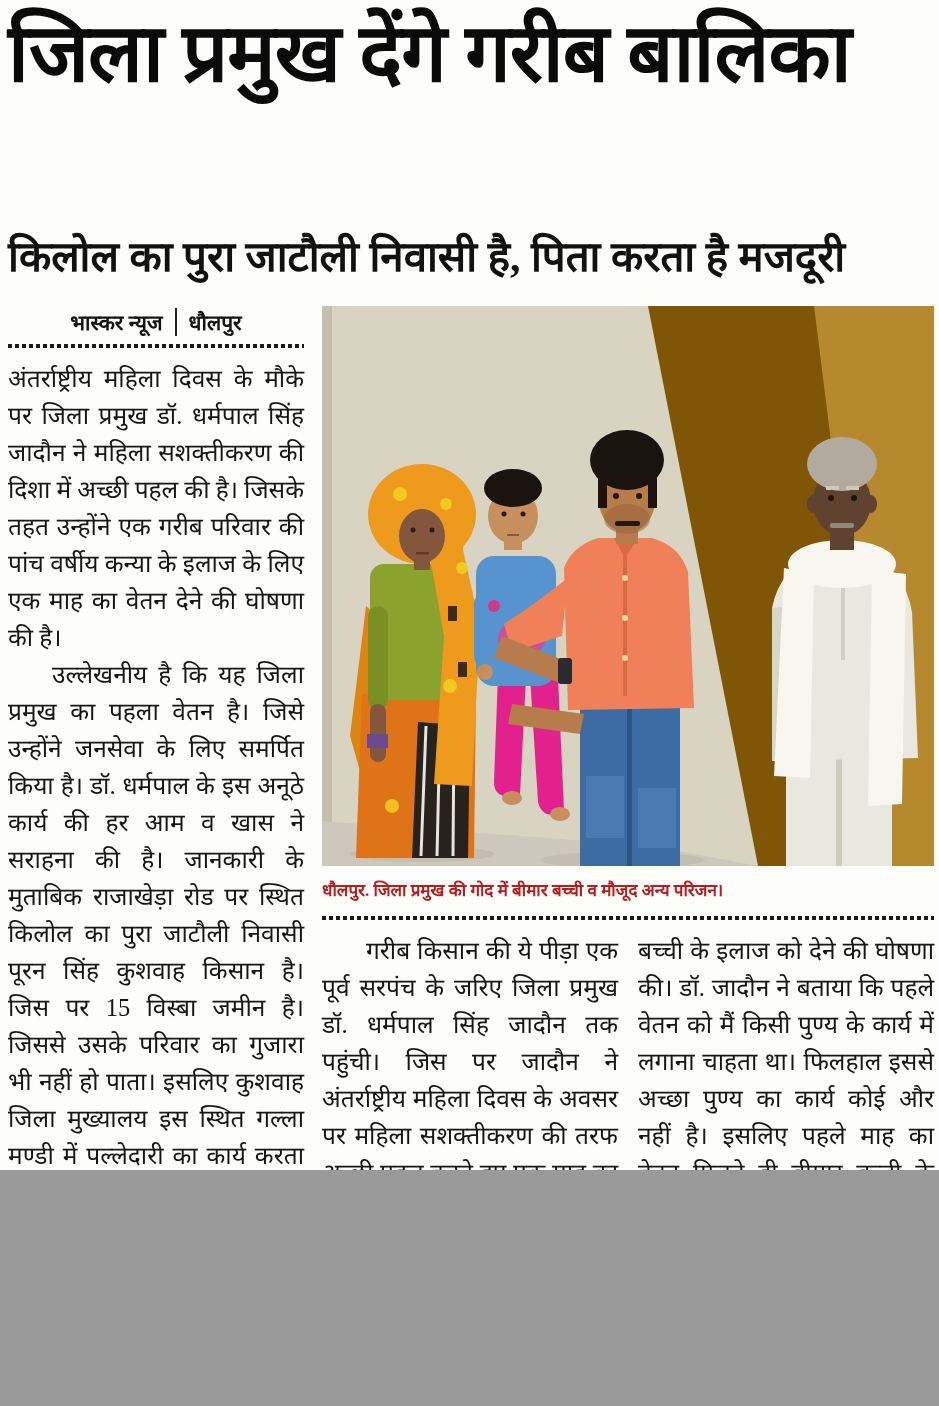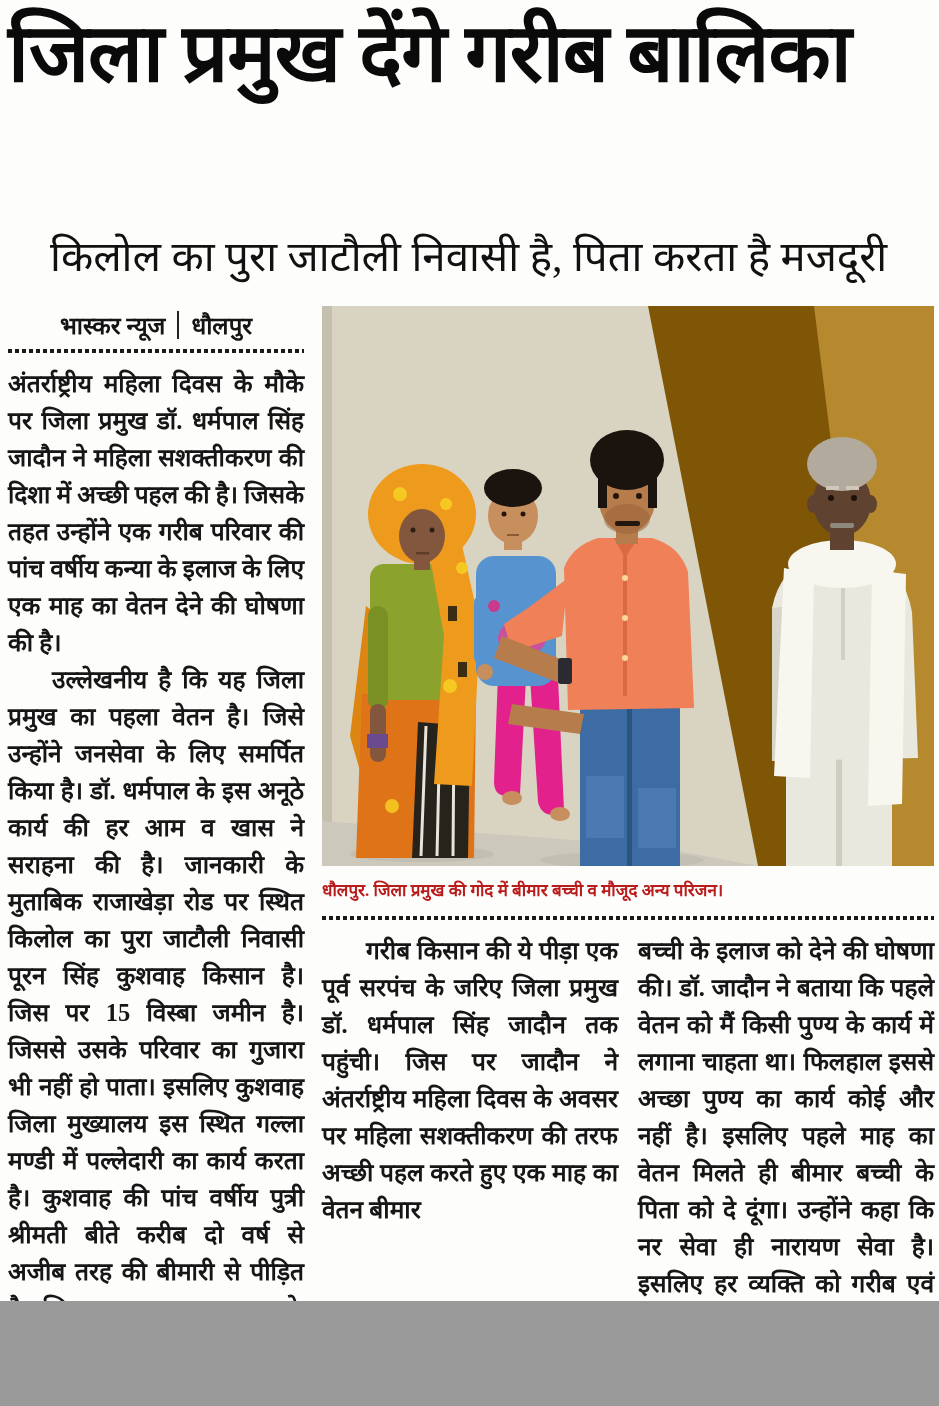--- a/index.html
+++ b/index.html
@@ -1,58 +1,58 @@
 <!DOCTYPE html>
 <html><head>
 <meta charset="utf-8">
 <style>
   html,body{margin:0;padding:0;background:#9a9a9a;}
   .page{
     position:relative;
-    width:939px;height:1301px;
+    width:939px;height:1170px;
     background:#fdfdfb;
     overflow:hidden;
     font-family:"Liberation Serif", serif;
     color:#141414;
     margin:0 auto;
   }
   
   .headline{position:absolute;top:2px;left:8px;right:2px;}
   .hl-line{
     font-size:81px;line-height:104px;font-weight:bold;
     letter-spacing:-1px;white-space:nowrap;color:#0a0a0a;
     transform-origin:left center;
   }
   .subheadline{
     position:absolute;top:226px;left:8px;right:0;
-    font-size:42px;line-height:62px;font-weight:normal;
-    white-space:nowrap;color:#111;margin-left:42px;
+    font-size:42px;line-height:62px;font-weight:bold;
+    white-space:nowrap;color:#111;
   }
   
   .body-row{position:absolute;top:306px;left:8px;width:928px;display:flex;gap:18px;}
   .col-left{width:296px;flex:none;}
   .photo-zone{width:612px;flex:none;}
 
   .byline{
     display:flex;justify-content:center;align-items:center;gap:12px;
-    font-weight:bold;font-size:24px;margin:2px 0 8px 0;
+    font-weight:bold;font-size:21px;margin:2px 0 8px 0;
   }
   .byline-bar{width:2px;height:28px;background:#222;}
   .dotted-rule{
     height:4px;
     background:repeating-linear-gradient(90deg,#1a1a1a 0 4px,transparent 4px 7px);
   }
   .rule-a{margin:2px 0 12px 0;}
   .rule-b{margin:8px 0 12px 0;}
 
   .bodytext{
     font-size:24.5px;line-height:37px;text-align:justify;
     text-align-last:left;color:#161616;
   }
-  .bodytext p{margin:0;font-weight:bold;}
+  .bodytext p{margin:0;}
   .bodytext p.indent{text-indent:44px;}
 
   .photo-frame{width:612px;height:560px;display:block;}
   .caption{
     font-weight:bold;font-size:17px;line-height:34px;margin:8px 0 0 0;color:#b91c1c;
     white-space:nowrap;overflow:hidden;
   }
   .twocols{display:flex;gap:20px;}
   .tc{width:296px;flex:none;}
 </style>

